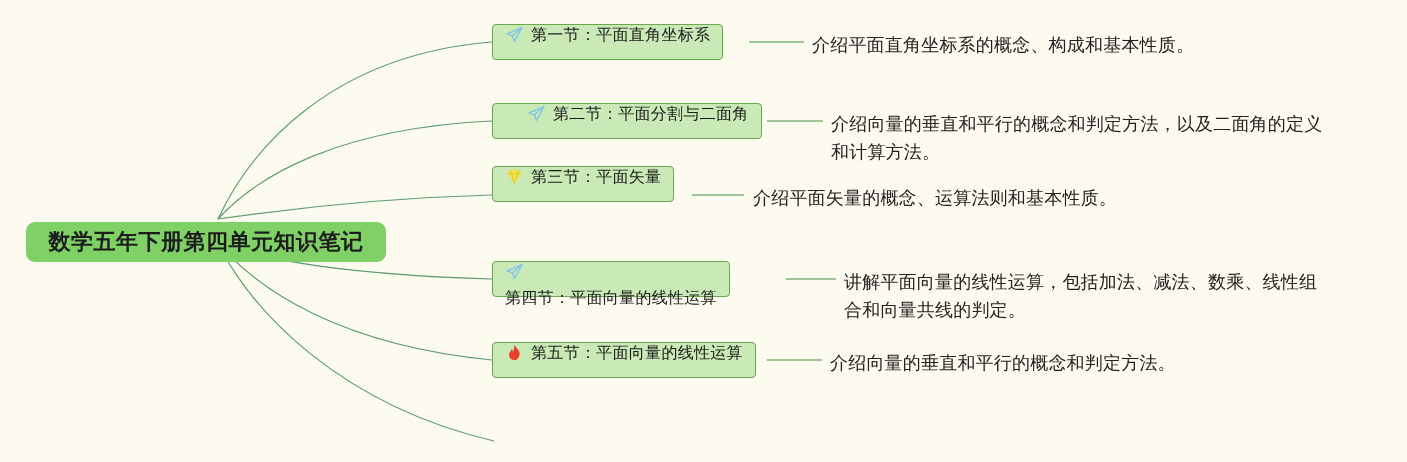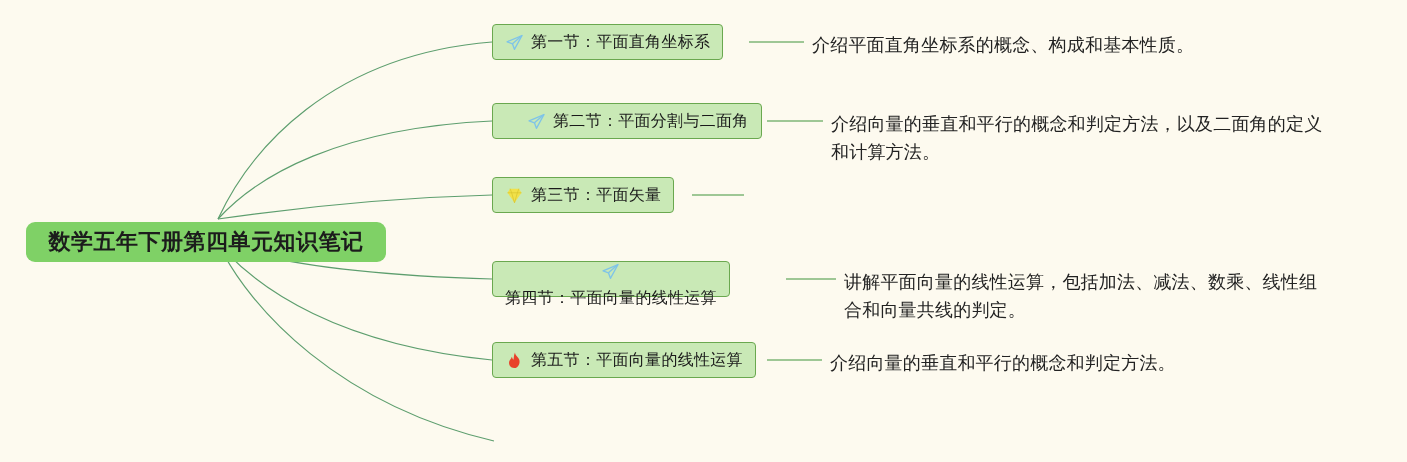--- a/index.html
+++ b/index.html
@@ -46,21 +46,21 @@
     white-space: nowrap;
   }
   .branch-node {
     position: absolute;
     box-sizing: border-box;
     background: #c9e9b6;
     border: 1px solid #6aa84f;
     border-radius: 4px;
     height: 36px;
     display: flex;
-    align-items: center;
+    align-items: flex-start;
     padding: 0 12px;
     gap: 7px;
     white-space: nowrap;
   }
   .branch-label {
     font-size: 16px;
     color: #1a1a1a;
     letter-spacing: 0.3px;
   }
   .node-icon {
@@ -122,30 +122,31 @@
       <svg viewBox="0 0 24 24" width="19" height="19" fill="none" stroke="#7fc4e8" stroke-width="1.7" stroke-linejoin="round">
         <path d="M21.5 3.2 L2.6 11.1 L9.4 13.6 L11.9 20.6 Z"></path>
         <path d="M21.5 3.2 L9.4 13.6"></path>
       </svg>
     </span>
     <span class="branch-label">第二节：平面分割与二面角</span>
   </div>
   <div class="connector" style="left:767px; top:120px; width:56px;"></div>
   <div class="desc" style="left:831px; top:111px; width:500px;">介绍向量的垂直和平行的概念和判定方法，以及二面角的定义和计算方法。</div>
 
-  <div class="branch-node" style="left:492px; top:177px;">
+  <div class="branch-node" style="left:492px; top:166px;">
     <span class="node-icon">
       <svg viewBox="0 0 24 24" width="19" height="19">
         <path d="M3.2 8.6 L12 21.3 L20.8 8.6 L17.6 3.4 L6.4 3.4 Z" fill="#f1e14a"></path>
         <path d="M3.2 8.6 L20.8 8.6 M8.4 8.6 L12 21.3 L15.6 8.6 M6.4 3.4 L8.4 8.6 M17.6 3.4 L15.6 8.6" stroke="#d8c52f" stroke-width="0.9" fill="none"></path>
       </svg>
     </span>
     <span class="branch-label">第三节：平面矢量</span>
   </div>
   <div class="connector" style="left:692px; top:194px; width:52px;"></div>
+  <div class="desc" style="left:753px; top:185px; width:420px;">介绍平面矢量的概念、运算法则和基本性质。</div>
 
   <div class="branch-node" style="left:492px; top:261px;flex-direction:column;">
     <span class="node-icon">
       <svg viewBox="0 0 24 24" width="19" height="19" fill="none" stroke="#7fc4e8" stroke-width="1.7" stroke-linejoin="round">
         <path d="M21.5 3.2 L2.6 11.1 L9.4 13.6 L11.9 20.6 Z"></path>
         <path d="M21.5 3.2 L9.4 13.6"></path>
       </svg>
     </span>
     <span class="branch-label">第四节：平面向量的线性运算</span>
   </div>

